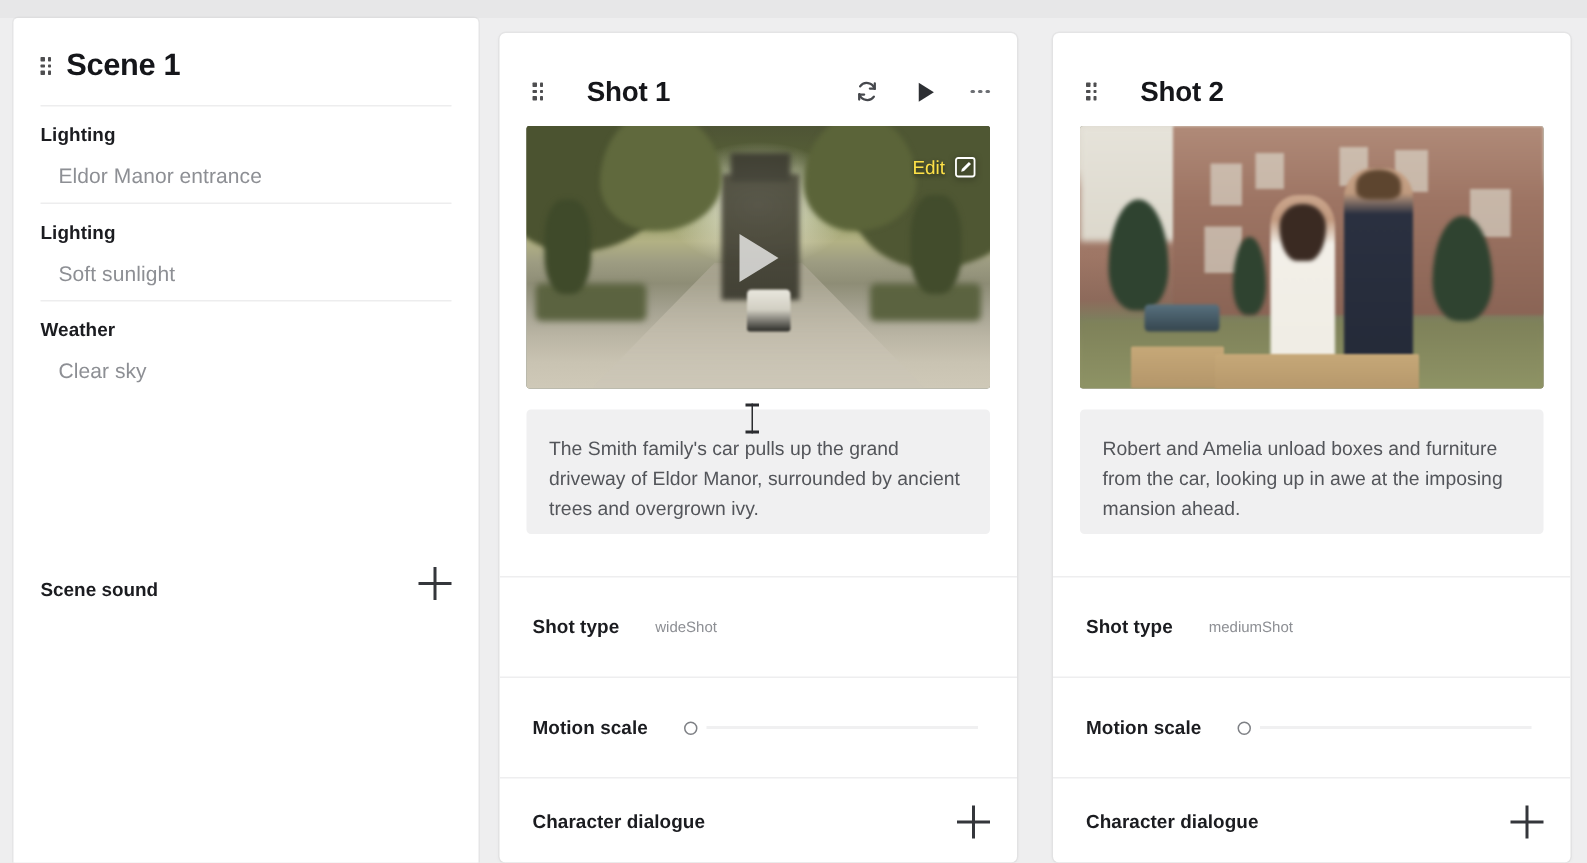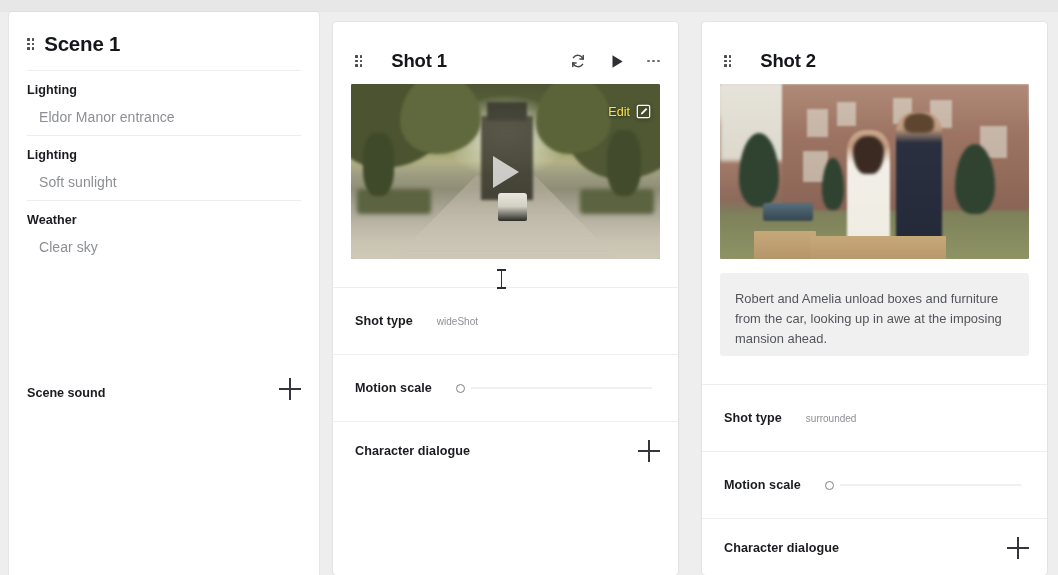--- a/index.html
+++ b/index.html
@@ -564,20 +564,23 @@
       <span class="play-overlay"></span>
       <span class="edit-badge">
         <span>Edit</span>
         <svg width="15" height="15" viewBox="0 0 16 16" fill="none" stroke="#ffffff" stroke-width="1.3">
           <rect x="1.4" y="1.4" width="13.2" height="13.2" rx="1.6"></rect>
           <path d="M10.6 4.2 5.6 9.2l-.5 2 2-.5 5-5z" fill="#ffffff" stroke="none"></path>
         </svg>
       </span>
     </div>
 
+    <div class="desc-box">
+      <p class="desc-text">The Smith family's car pulls up the grand driveway of Eldor Manor, surrounded by ancient trees and overgrown ivy.</p>
+    </div>
 
     <div class="row-divider" style="margin-top:28px;"></div>
 
     <div class="prop-row">
       <span class="prop-label">Shot type</span>
       <span class="prop-value">wideShot</span>
     </div>
 
     <div class="row-divider"></div>
 
@@ -635,21 +638,21 @@
     </div>
 
     <div class="desc-box">
       <p class="desc-text">Robert and Amelia unload boxes and furniture from the car, looking up in awe at the imposing mansion ahead.</p>
     </div>
 
     <div class="row-divider" style="margin-top:28px;"></div>
 
     <div class="prop-row">
       <span class="prop-label">Shot type</span>
-      <span class="prop-value">surrounded</span>
+      <span class="prop-value">mediumShot</span>
     </div>
 
     <div class="row-divider"></div>
 
     <div class="prop-row">
       <span class="prop-label">Motion scale</span>
       <span class="slider">
         <span class="slider-thumb"></span>
         <span class="slider-track"></span>
       </span>

